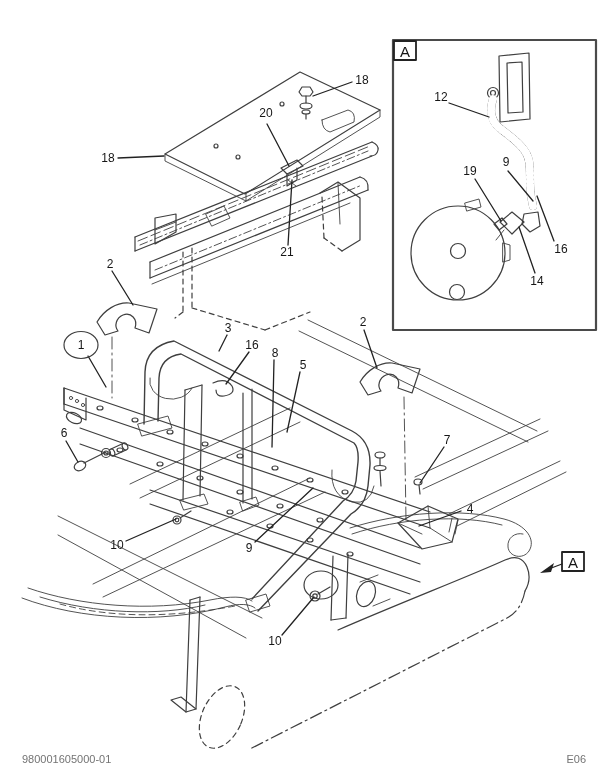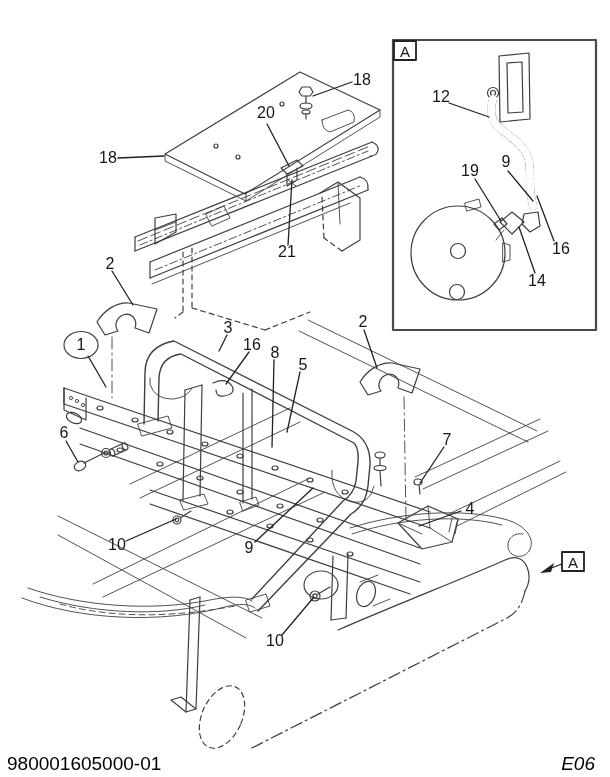--- a/index.html
+++ b/index.html
@@ -12,25 +12,25 @@
   svg .dash{stroke-dasharray:5 4;}
   svg .dashdot{stroke-dasharray:12 4 2 4;}
   svg .leader{stroke:#222;stroke-width:1.3;}
   svg .arrowhead{fill:#222;stroke:none;}
   svg .hosebase{stroke:#4a4a4a;stroke-width:8;}
   svg .hosebraid{stroke:#fff;stroke-width:8;stroke-dasharray:1.6 2.6;}
   svg .tube{stroke-width:1.4;}
   svg .boxborder{stroke-width:2.2;stroke:#4a4a4a;}
   svg .refbox{stroke-width:1.8;stroke:#222;}
   .callout{position:absolute;transform:translate(-50%,-50%);
-           font-size:16px;color:#161616;line-height:1;white-space:nowrap;}
+           font-size:12px;color:#161616;line-height:1;white-space:nowrap;}
   .small-a{font-size:15px;}
-  .footer-text{position:absolute;font-size:19px;color:#000000;line-height:1;}
+  .footer-text{position:absolute;font-size:11px;color:#737373;line-height:1;margin-left:15px;}
   .footer-left{left:7px;top:754px;}
-  .footer-right{right:15px;top:754px;font-style:italic;}
+  .footer-right{right:24px;top:754px;}
 </style>
 </head>
 <body>
 
 <div class="stage">
 
 <svg width="610" height="777" viewBox="0 0 610 777">
 
   <g>
 

